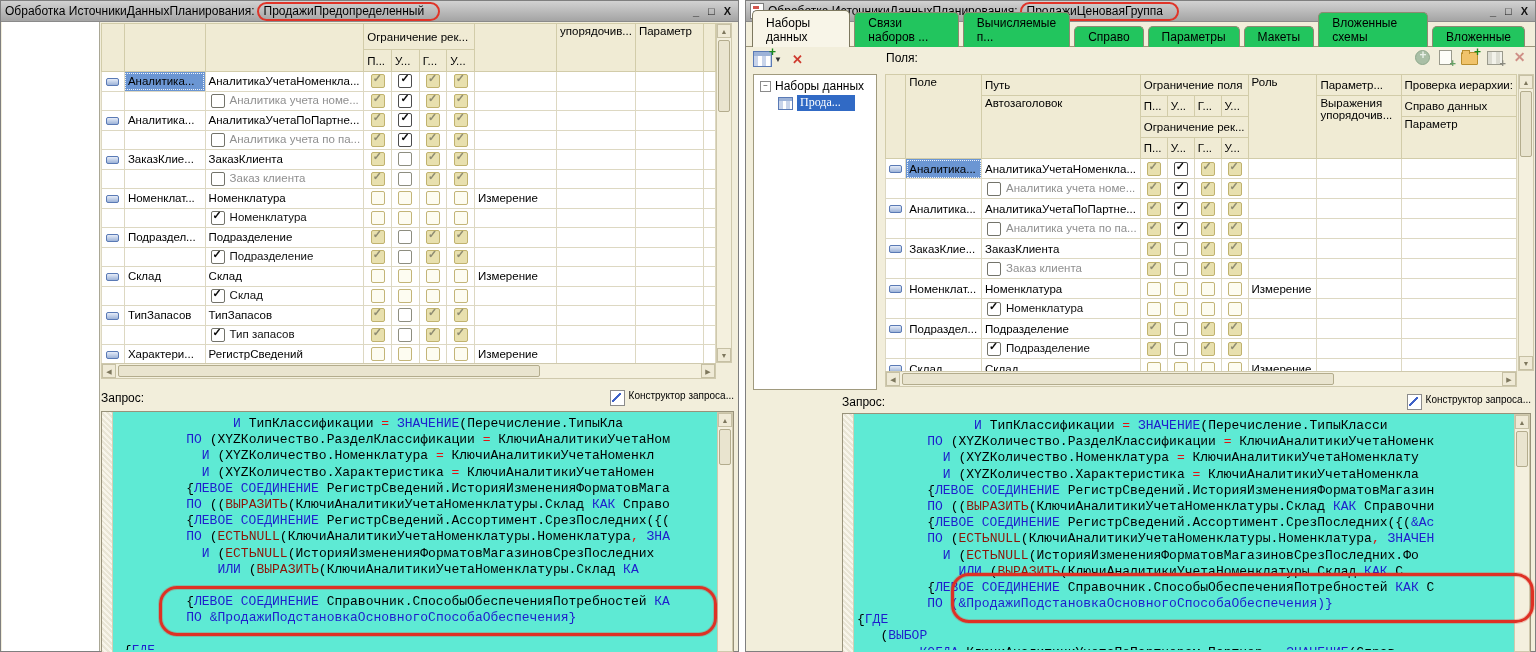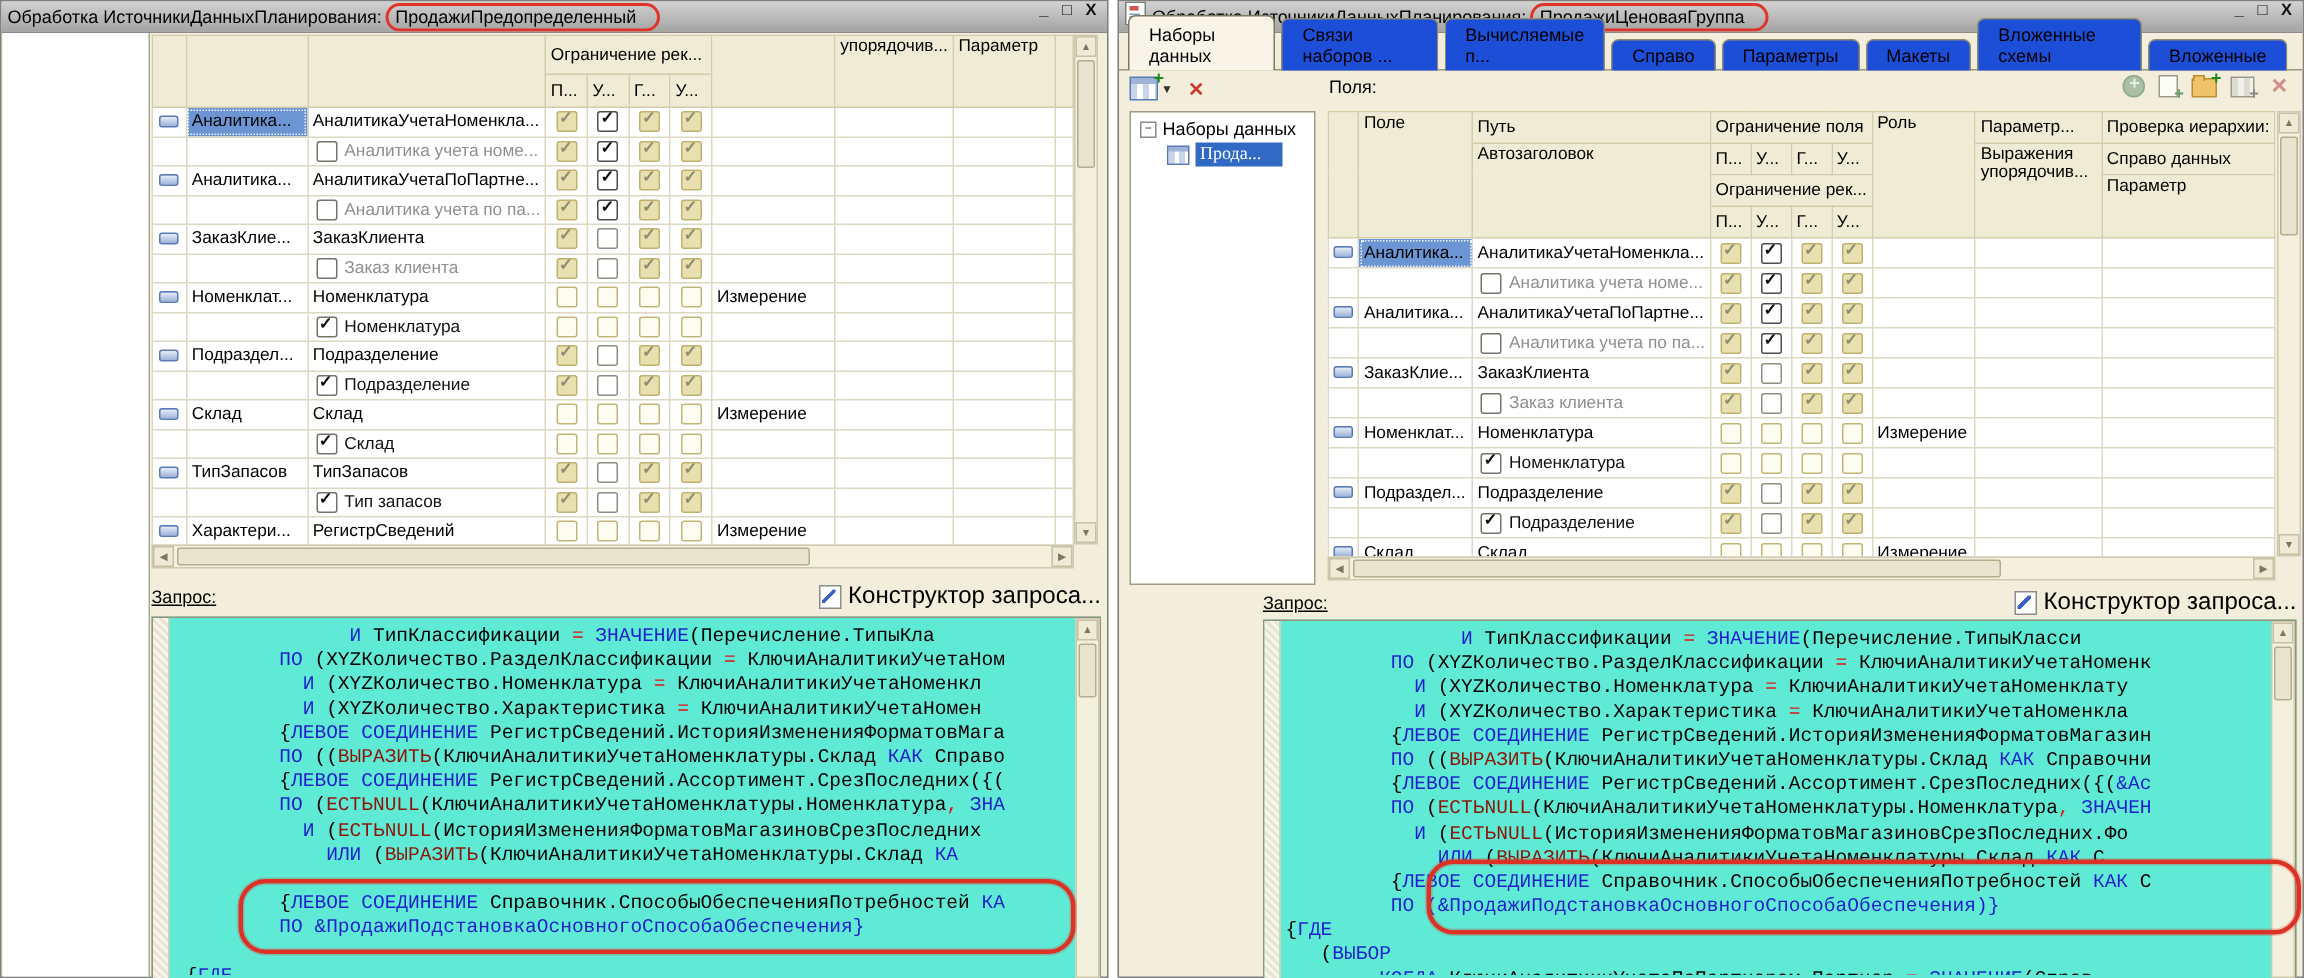--- a/index.html
+++ b/index.html
@@ -3,34 +3,34 @@
 <meta charset="utf-8">
 <style>
   html,body{margin:0;padding:0;width:1536px;height:652px;overflow:hidden;
     background:#ffffff;font-family:"Liberation Sans",sans-serif;}
   .win{position:absolute;top:0;height:652px;background:#f2eedb;border:1px solid #7f7f7f;box-sizing:border-box;}
   #win-left{left:0;width:739px;}
   #win-right{left:745px;width:791px;}
 
   
   .titlebar{height:20px;background:linear-gradient(#d2d2d2,#a4a4a4);border-bottom:1px solid #8a8a8a;
-    display:flex;padding:0 4px;font-size:12px;color:#000;white-space:nowrap;}
+    display:flex;align-items:center;padding:0 4px;font-size:12px;color:#000;white-space:nowrap;}
   .title{flex:1;overflow:hidden;display:flex;align-items:center;}
   .t-oval{border:2px solid #e03428;border-radius:11px;padding:0 14px 1px 5px;margin-left:2px;line-height:14px;}
   .winbtns{display:flex;gap:9px;font-size:11px;color:#111;padding-right:3px;font-weight:bold;}
   .winbtns span{cursor:default;}
   .doc-ico{width:12px;height:14px;background:#fff;border:1px solid #7d7d7d;margin-right:4px;position:relative;flex:0 0 auto;}
   .doc-ico::after{content:"";position:absolute;left:2px;top:2px;width:6px;height:3px;background:#d4564e;}
   .doc-ico::before{content:"";position:absolute;left:2px;bottom:2px;width:7px;height:5px;
     background:repeating-linear-gradient(#7e9cc9 0 1px,#fff 1px 2px);}
 
   
   .tabbar{position:absolute;left:0;right:0;top:21px;height:24px;display:flex;align-items:flex-end;
     padding:0 6px;border-bottom:1px solid #9b9579;background:#f2eedb;}
-  .tab{border:1px solid #8f8a72;border-bottom:none;border-radius:5px 5px 0 0;background:#1d4ed8;
+  .tab{border:1px solid #8f8a72;border-bottom:none;border-radius:5px 5px 0 0;background:#22c55e;
     padding:3px 13px 3px;font-size:12px;margin-right:4px;color:#000;position:relative;top:1px;}
   .tab.active{background:#f8f5e8;padding-top:5px;border-color:#7d785f;z-index:2;}
 
   
   table.grid{border-collapse:collapse;table-layout:fixed;background:#fff;font-size:11.5px;color:#000;}
   table.grid th{background:#f0ebd4;border:1px solid #d2cca9;font-weight:normal;text-align:left;
     padding:1px 3px;white-space:nowrap;overflow:hidden;font-size:11.5px;}
   table.grid td{border:1px solid #ddd8c2;padding:0 3px;white-space:nowrap;overflow:hidden;height:18.5px;}
   td.c-cb,th.c-cb{text-align:center;padding:0;}
   .c-field.sel{background:#6b96d3;outline:1px dotted #eef3fb;outline-offset:-2px;}
@@ -53,22 +53,22 @@
 
   
   .vscroll{position:absolute;width:16px;background:#f4f0de;border:1px solid #cfc9ad;box-sizing:border-box;}
   .hscroll{position:absolute;height:16px;background:#f4f0de;border:1px solid #cfc9ad;box-sizing:border-box;}
   .sc-btn{position:absolute;width:14px;height:14px;background:#efead6;border:1px solid #c6c0a4;
     color:#7d775d;font-size:7px;line-height:14px;text-align:center;box-sizing:border-box;}
   .sc-thumb{position:absolute;background:#e9e4cf;border:1px solid #b3ac8d;border-radius:2px;}
 
   
   .q-label-row{position:absolute;display:flex;align-items:center;font-size:12px;color:#000;}
-  .q-label-row .lbl{flex:1;text-decoration:underline;}
-  .qb-link{display:flex;align-items:center;gap:4px;font-size:16px;color:#000;cursor:default;}
+  .q-label-row .lbl{flex:1;}
+  .qb-link{display:flex;align-items:flex-start;gap:4px;font-size:10px;color:#000;cursor:default;}
   .qb-ico{width:13px;height:14px;background:#fff;border:1px solid #8b8b8b;position:relative;}
   .qb-ico::after{content:"";position:absolute;left:1px;top:2px;width:9px;height:9px;
     background:linear-gradient(135deg,transparent 40%,#3f62c8 40%,#3f62c8 60%,transparent 60%);}
   .query-box{position:absolute;background:#5eead4;border:1px solid #98927a;box-sizing:border-box;}
   .qgutter{position:absolute;left:0;top:0;bottom:0;width:10px;border-right:1px solid #d5cfb6;
     background:repeating-linear-gradient(45deg,#e9e5d5 0 2px,#f8f5ea 2px 4px);}
   .qtext{position:absolute;left:14px;top:4px;right:18px;bottom:2px;overflow:hidden;
     font-family:"Liberation Mono",monospace;font-size:13px;line-height:16.2px;white-space:pre;}
   .qline{height:16.2px;}
   .seg-k{color:#1e1ecd;}

